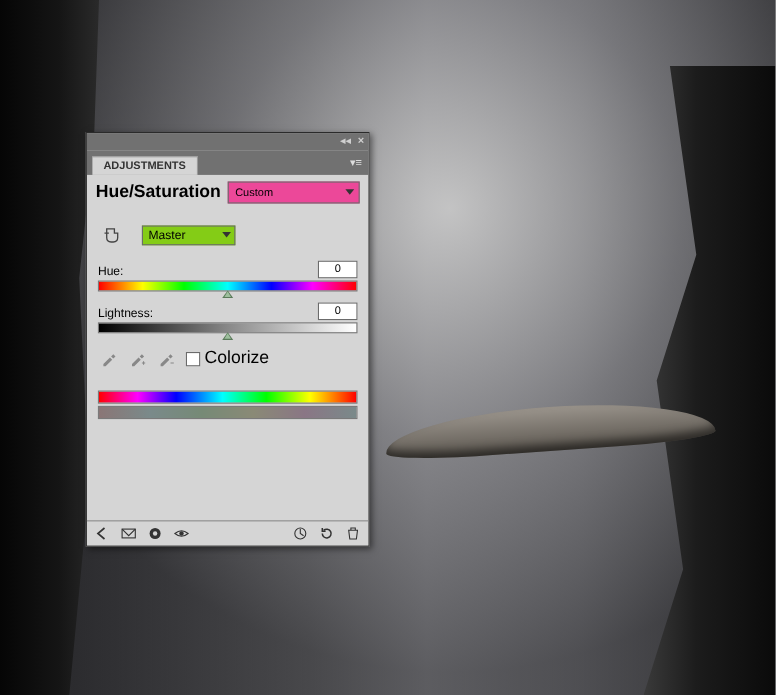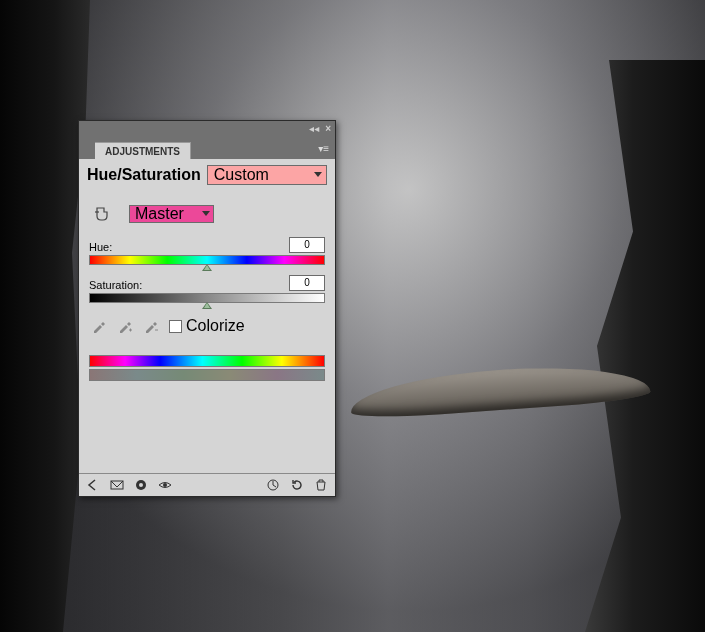--- a/index.html
+++ b/index.html
@@ -20,36 +20,36 @@
     background:linear-gradient(180deg,#9a948c 0%,#5a554e 100%);
     border-radius:50% 50% 30% 30% / 80% 80% 20% 20%;
     transform:rotate(-4deg);
     box-shadow:inset 0 -6px 8px rgba(0,0,0,0.5);}
   
   .panel{position:absolute;left:78px;top:120px;width:256px;
     background:#d5d5d5;border:1px solid #2a2a2a;box-shadow:2px 2px 6px rgba(0,0,0,0.5);}
   .panel-top{height:16px;background:#717171;display:flex;justify-content:flex-end;align-items:center;padding:0 4px;gap:6px;}
   .panel-top span{color:#d0d0d0;font-size:10px;line-height:10px;}
   .panel-top .close{font-weight:bold;}
-  .tab-row{display:flex;align-items:flex-end;background:#717171;height:22px;padding-left:16px;}
+  .tab-row{display:flex;align-items:flex-end;background:#717171;height:22px;padding-left:5px;}
   .tab{background:#d5d5d5;border-top:1px solid #9a9a9a;border-right:1px solid #9a9a9a;
     padding:3px 10px 2px 10px;font-weight:bold;color:#333;font-size:10px;}
   .tab-menu{margin-left:auto;margin-right:6px;color:#ddd;font-size:10px;align-self:center;}
   .preset-row{display:flex;align-items:center;padding:6px 8px 4px 8px;gap:6px;}
   .preset-row .lbl{font-weight:bold;font-size:16px;}
-  .dropdown{flex:1;position:relative;height:18px;background:#fca5a5;border:1px solid #6b6b6b;
-    display:flex;align-items:center;padding:0 24px 0 6px;font-size:16px;}
+  .dropdown{flex:1;position:relative;height:18px;background:#ec4899;border:1px solid #6b6b6b;
+    display:flex;align-items:center;padding:0 24px 0 6px;font-size:10px;}
   .dropdown::after{content:"";position:absolute;right:4px;top:6px;width:0;height:0;
     border-left:4px solid transparent;border-right:4px solid transparent;border-top:5px solid #333;}
   .body{padding:6px 10px 8px 10px;}
   .row-icons{display:flex;align-items:center;gap:18px;margin:10px 0 14px 4px;}
   .finger-icon{width:18px;height:16px;position:relative;}
   .finger-icon svg{width:18px;height:16px;}
-  .mini-dd{width:64px;height:16px;border:1px solid #6b6b6b;background:#ec4899;position:relative;
-    display:flex;align-items:center;padding:0 14px 0 5px;font-size:16px;}
+  .mini-dd{width:64px;height:16px;border:1px solid #6b6b6b;background:#84cc16;position:relative;
+    display:flex;align-items:center;padding:0 14px 0 5px;font-size:11px;}
   .mini-dd::after{content:"";position:absolute;right:3px;top:5px;width:0;height:0;
     border-left:4px solid transparent;border-right:4px solid transparent;border-top:5px solid #333;}
   .slider-block{margin:4px 0 10px 0;}
   .slider-head{display:flex;justify-content:space-between;align-items:flex-end;margin-bottom:2px;}
   .slider-head .name{font-size:11px;}
   .num-input{width:34px;height:14px;border:1px solid #6b6b6b;background:#fff;font-size:10px;
     text-align:center;line-height:14px;}
   .track{position:relative;height:8px;border:1px solid #7a7a7a;}
   .track.hue{background:linear-gradient(90deg,
     #ff0000 0%,#ffff00 17%,#00ff00 33%,#00ffff 50%,#0000ff 67%,#ff00ff 83%,#ff0000 100%);}
@@ -121,21 +121,21 @@
       </div>
       <div class="track hue">
         <div class="thumb" style="left:50%"></div>
         <div class="thumb inner" style="left:50%"></div>
       </div>
     </div>
 
 
     <div class="slider-block">
       <div class="slider-head">
-        <span class="name">Saturation:</span>
+        <span class="name">Lightness:</span>
         <div class="num-input">0</div>
       </div>
       <div class="track light">
         <div class="thumb" style="left:50%"></div>
         <div class="thumb inner" style="left:50%"></div>
       </div>
     </div>
 
     <div class="eyedrop-row">
       <div class="eyedrop">

